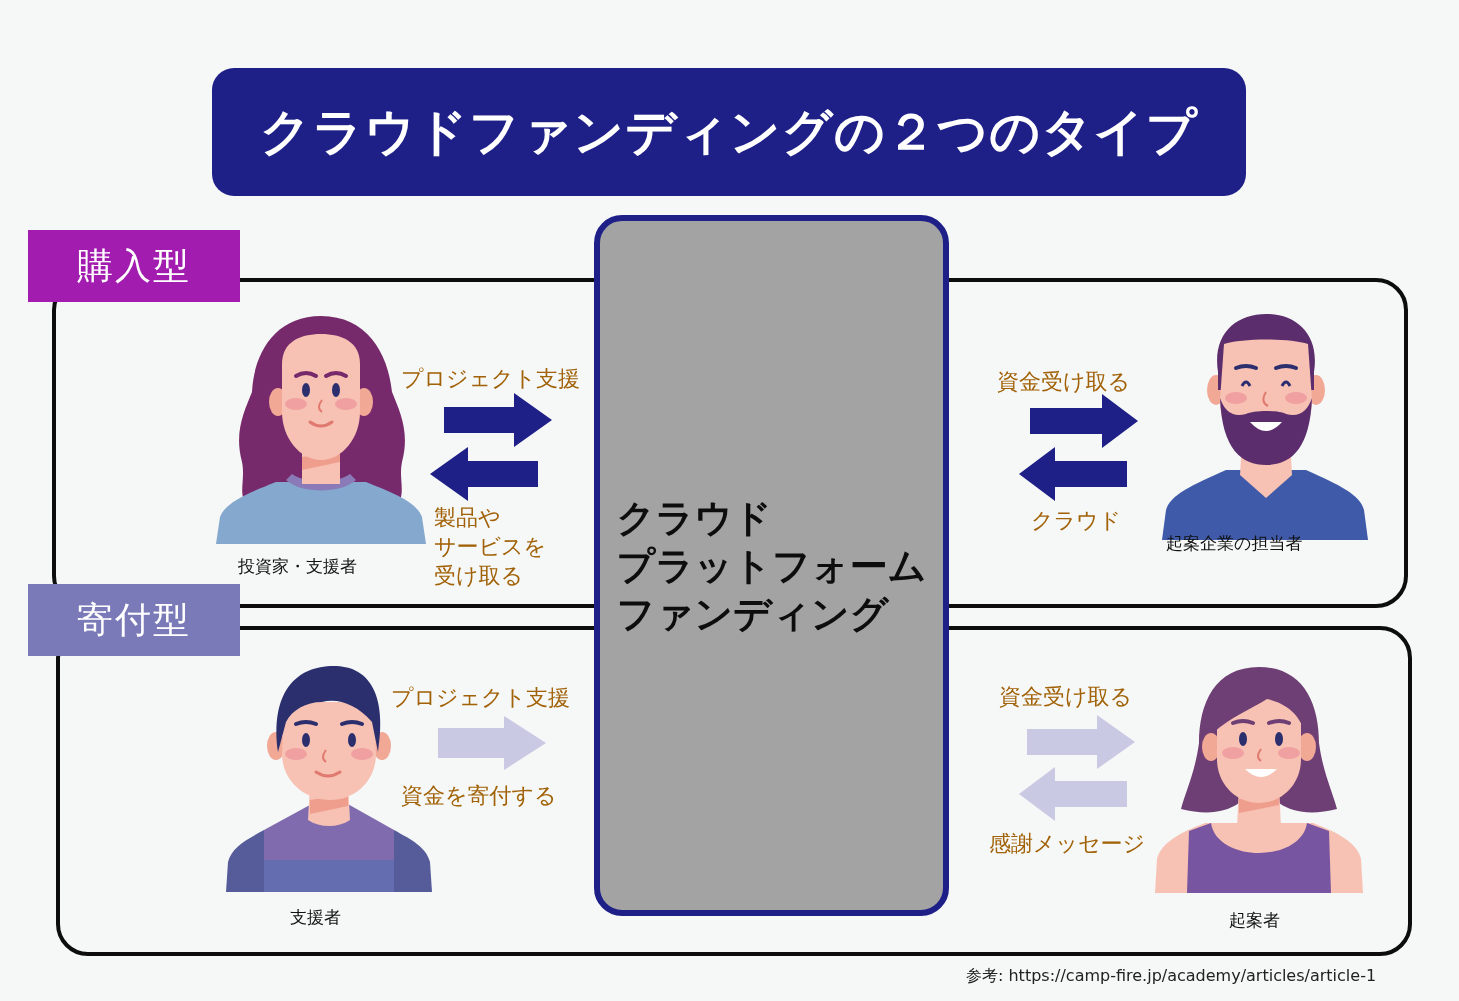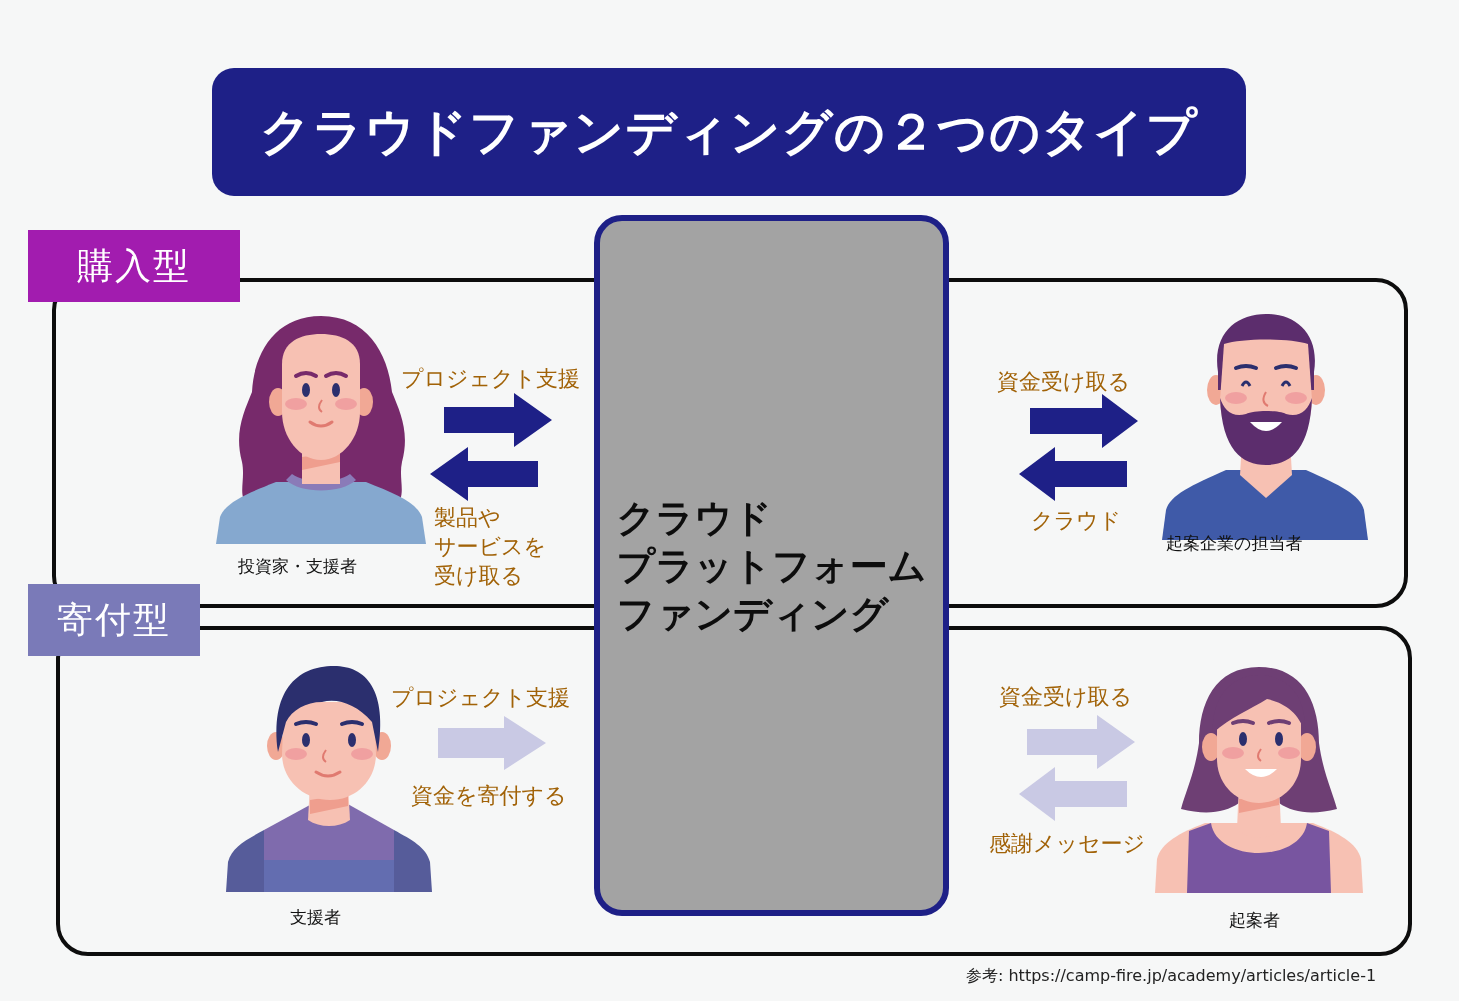--- a/index.html
+++ b/index.html
@@ -45,21 +45,21 @@
   <span>クラウドファンディングの２つのタイプ</span>
 </div>
 
 <div class="abs section-frame" style="left:52px; top:278px; width:1356px; height:330px;"></div>
 
 <div class="abs section-frame" style="left:56px; top:626px; width:1356px; height:330px;"></div>
 
 <div class="abs section-label" style="left:28px; top:230px; width:212px; height:72px; background:#a21caf;">
   <span>購入型</span>
 </div>
-<div class="abs section-label" style="left:28px; top:584px; width:172px; height:72px; background:#7a7ab8;">
+<div class="abs section-label" style="left:28px; top:584px; width:212px; height:72px; background:#7a7ab8;">
   <span>寄付型</span>
 </div>
 
 <div class="abs platform">
   <div class="txt">
     <div>クラウド</div>
     <div>プラットフォーム</div>
     <div>ファンディング</div>
   </div>
 </div>
@@ -189,21 +189,21 @@
   </svg>
 </div>
 <div class="abs caption" style="left:290px; top:906px;">支援者</div>
 
 <div class="abs lbl" style="left:391px; top:683px;">プロジェクト支援</div>
 <div class="abs" style="left:438px; top:716px;">
   <svg width="108" height="54" viewBox="0 0 108 54">
       <path d="M0 12 H66 V0 L108 27 L66 54 V42 H0 Z" fill="#c9c9e4"></path>
     </svg>
 </div>
-<div class="abs lbl" style="left:401px; top:781px;margin-left:10px;">資金を寄付する</div>
+<div class="abs lbl" style="left:401px; top:781px;">資金を寄付する</div>
 
 <div class="abs lbl" style="left:999px; top:682px;">資金受け取る</div>
 <div class="abs" style="left:1027px; top:715px;">
   <svg width="108" height="54" viewBox="0 0 108 54">
       <path d="M0 14 H70 V0 L108 27 L70 54 V40 H0 Z" fill="#c9c9e4"></path>
     </svg>
 </div>
 <div class="abs" style="left:1019px; top:767px;">
   <svg width="108" height="54" viewBox="0 0 108 54">
       <path d="M108 14 H36 V0 L0 27 L36 54 V40 H108 Z" fill="#c9c9e4"></path>

